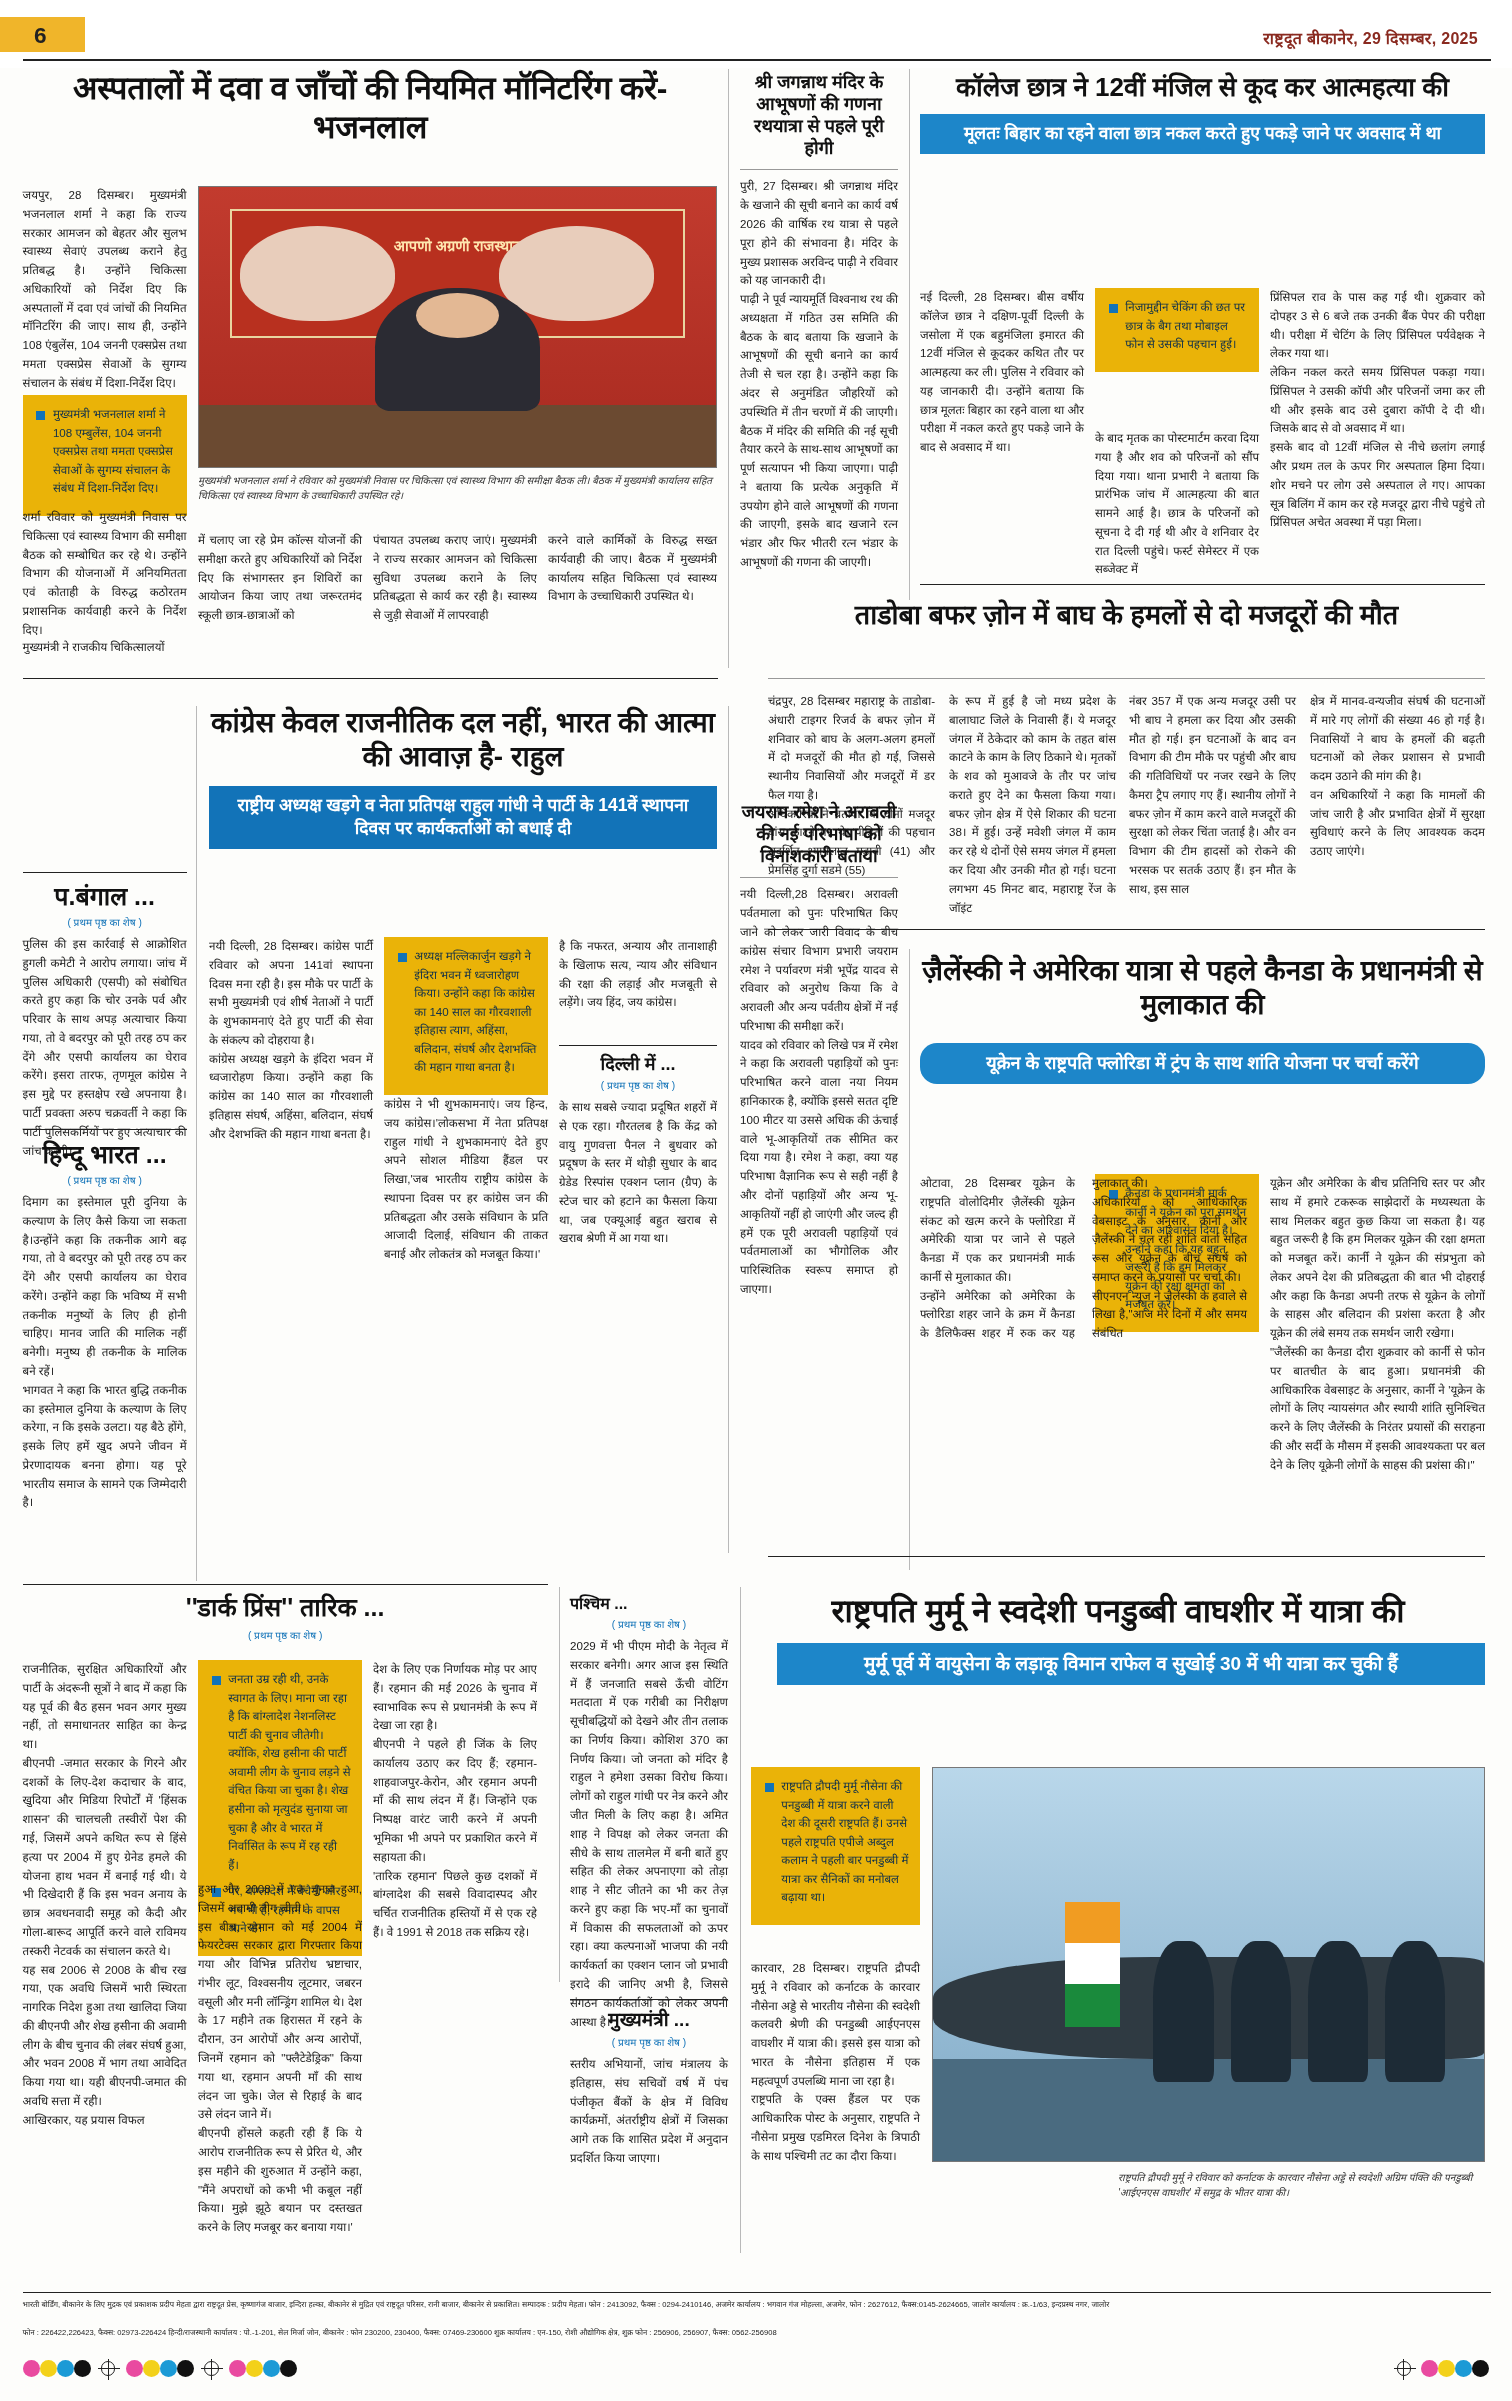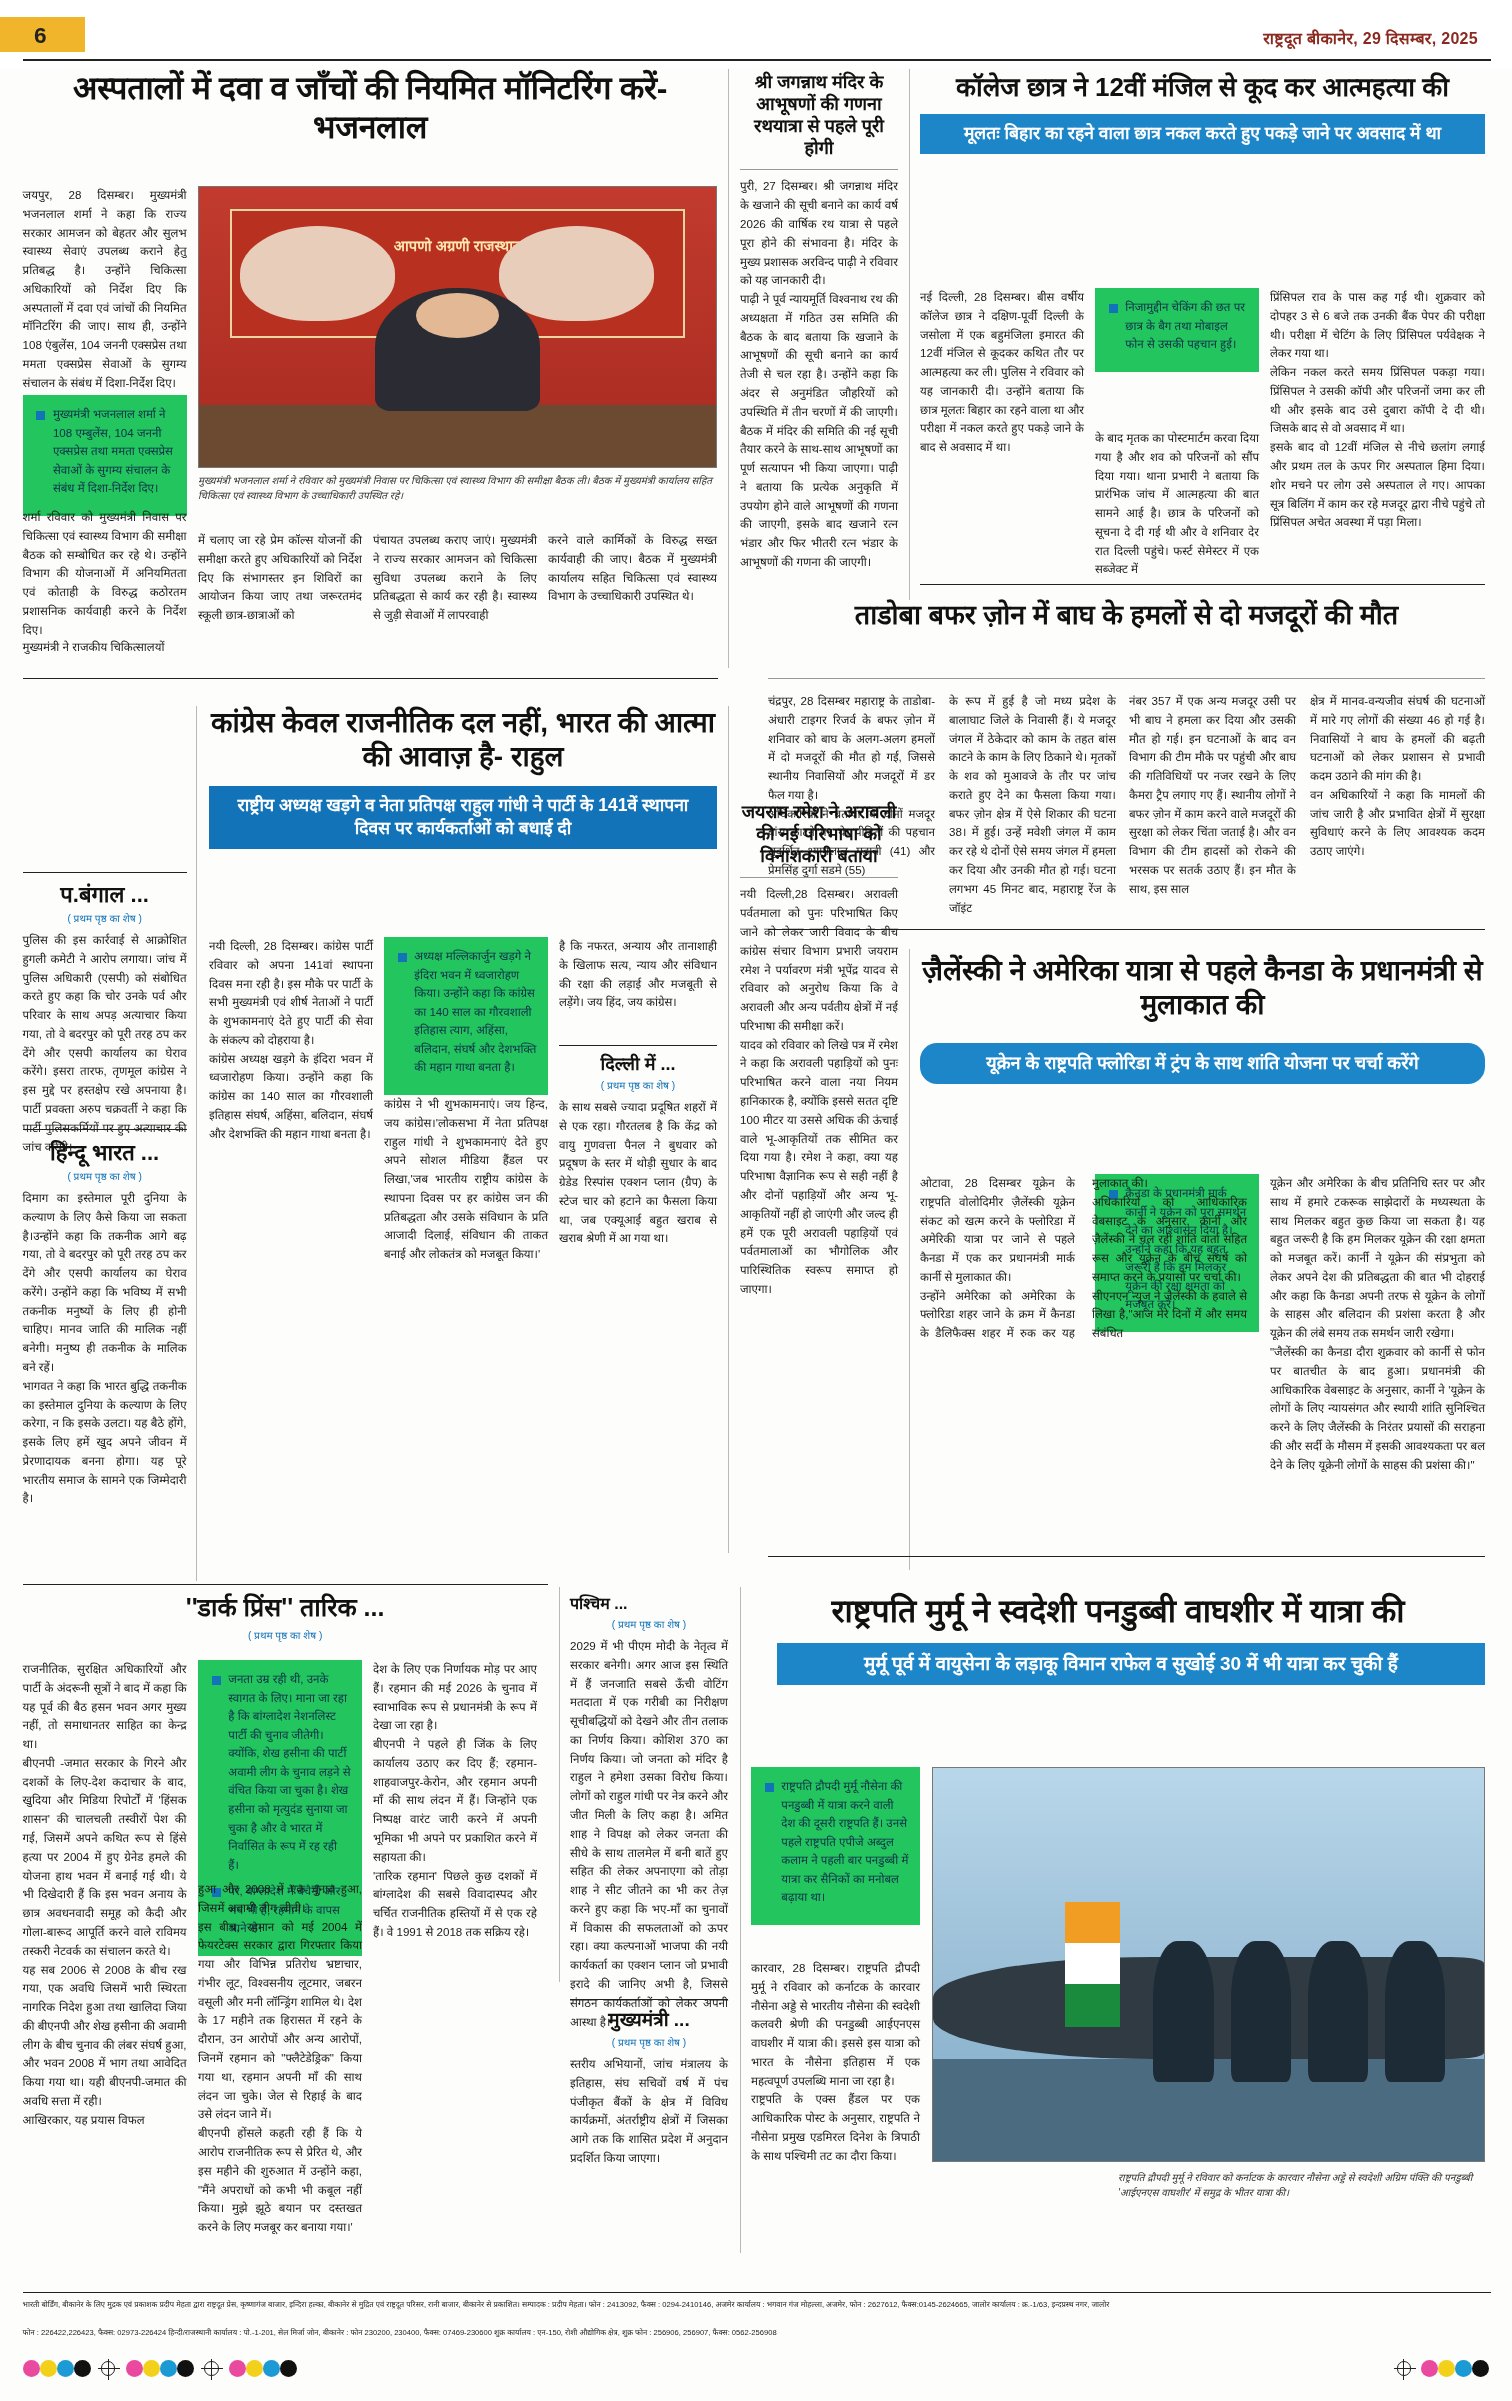--- a/index.html
+++ b/index.html
@@ -49,28 +49,28 @@
   .subhead-band {
     background: #1273b8; color: #fff; font-weight: bold;
     text-align: center; line-height: 1.35; padding: 8px 10.2px;
   }
   .subhead-band.light { background:#1d86c9; }
   .body-col {
     font-size: 11.6px; line-height: 1.62; text-align: justify;
     color: #1a1a1a;
   }
   .kicker {
-    font-weight: bold; font-size: 22px; color:#111;
+    font-weight: bold; font-size: 25px; color:#111;
   }
   .hr { background:#222; height:1.1px; }
   .hr-thin { background:#999; height:0.6px; }
   .vrule { position:absolute; width:0.6px; background:#b9b9b9; }
 
   .bullet-box {
-    background: #22c55e; padding: 10.2px 11.3px 10.2px 11.3px;
+    background: #eab308; padding: 10.2px 11.3px 10.2px 11.3px;
     font-size: 11.6px; line-height:1.6; color:#10304a;
   }
   .bullet-box .bl { position: relative; padding-left: 19px; margin-bottom: 8px; }
   .bullet-box .bl:before {
     content:""; position:absolute; left:2.3px; top:5.6px;
     width:9px; height:9px; background:#1273b8;
   }
   .photo {
     background:#c8ccd0; position:relative; overflow:hidden;
   }

